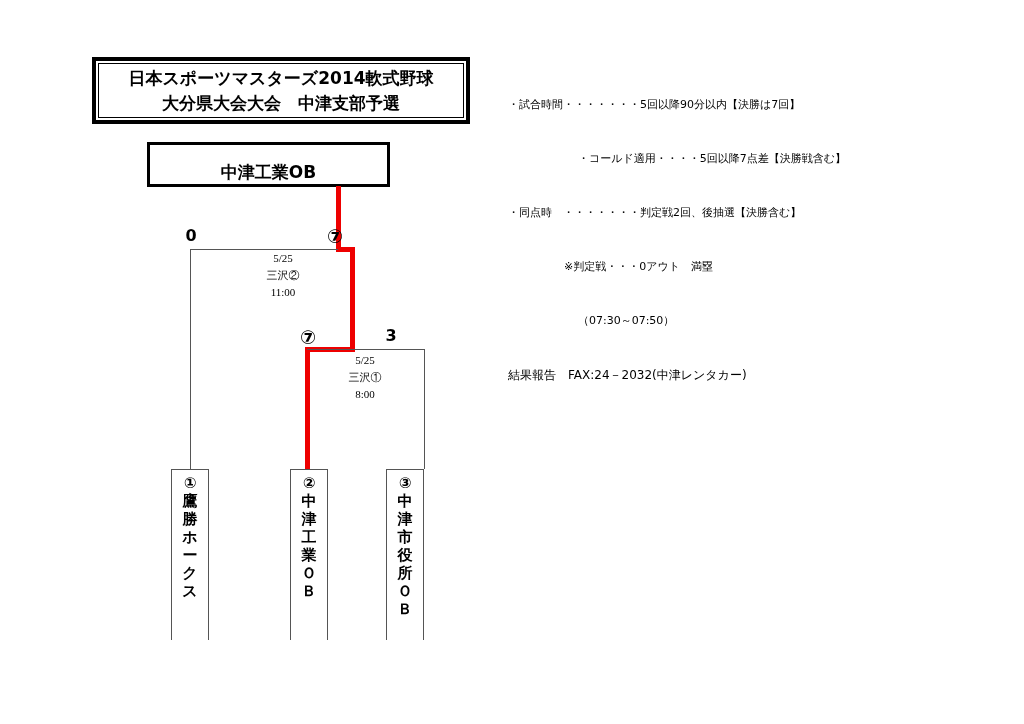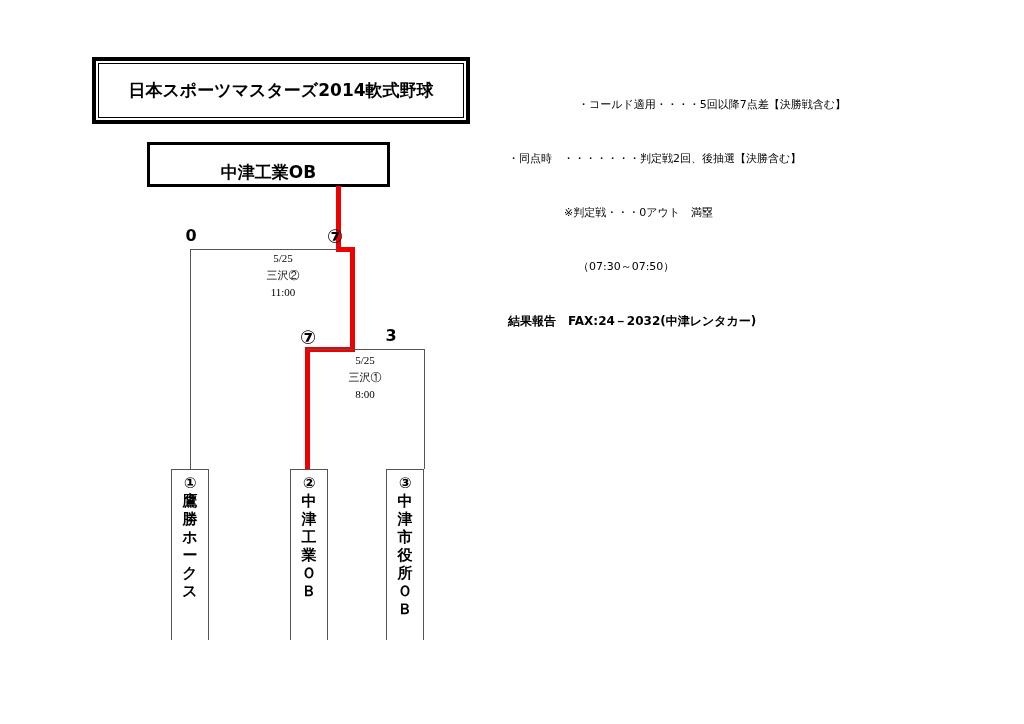--- a/index.html
+++ b/index.html
@@ -142,30 +142,31 @@
     position: absolute;
     left: 508px;
     top: 60px;
     width: 500px;
     font-size: 11px;
     line-height: 18px;
     color: #000000;
     white-space: pre;
   }
   .note-line { white-space: pre; }
-  .note-line.bold { font-weight: bold; font-size: 12px; }
+  .note-line.bold { font-weight: normal; font-size: 12px; }
 </style>
 </head>
 <body>
 
 <div id="page">
 
   <div class="title-box">
     <div class="title-box-inner">
       <div class="title-line">日本スポーツマスターズ2014軟式野球</div>
+      <div class="title-line">大分県大会大会　中津支部予選</div>
     </div>
   </div>
 
   <div class="champion-box">
     <div class="champion-name">中津工業OB</div>
   </div>
 
   <div class="red-v" style="left:336px; top:186px; height:66px;"></div>
 
   <div class="red-h" style="left:336px; top:247px; width:19px;"></div>
@@ -228,20 +229,21 @@
         <span>津</span>
         <span>市</span>
         <span>役</span>
         <span>所</span>
         <span>Ｏ</span>
         <span>Ｂ</span>
       </div>
   </div>
 
   <div class="notes">
+    <div class="note-line">・試合時間・・・・・・・5回以降90分以内【決勝は7回】</div>
     <div class="note-line">                    ・コールド適用・・・・5回以降7点差【決勝戦含む】</div>
     <div class="note-line">・同点時　・・・・・・・判定戦2回、後抽選【決勝含む】</div>
     <div class="note-line">                ※判定戦・・・0アウト　満塁</div>
     <div class="note-line">                    （07:30～07:50）</div>
     <div class="note-line bold">結果報告　FAX:24－2032(中津レンタカー)</div>
   </div>
 
 </div>
 
 </body></html>

